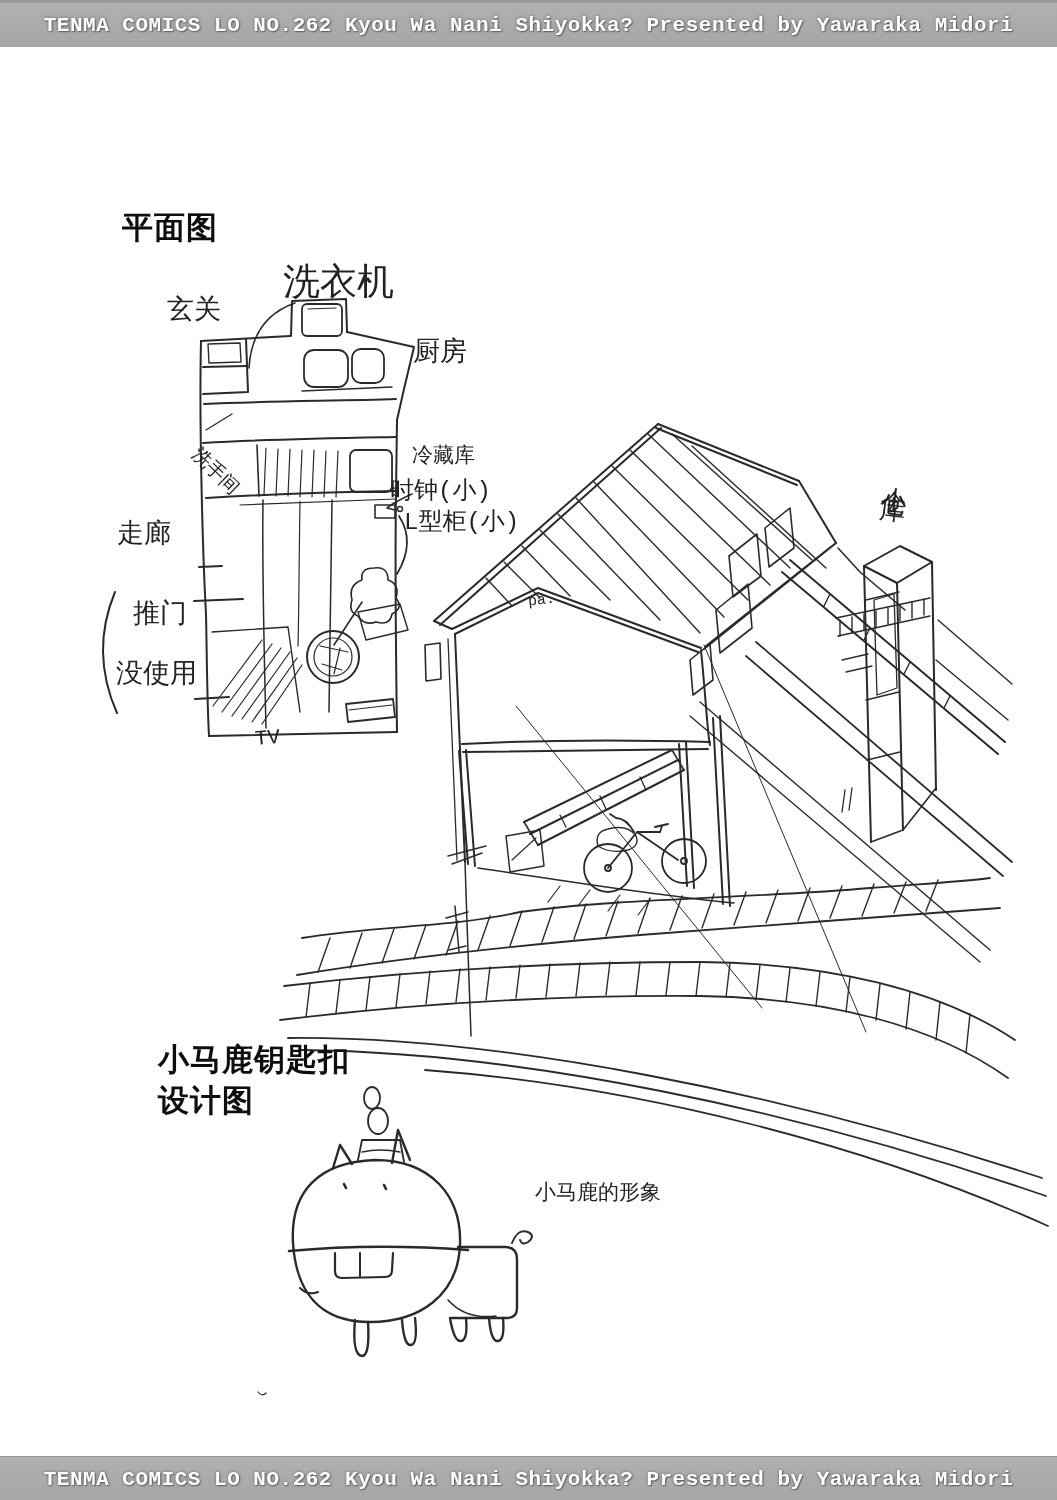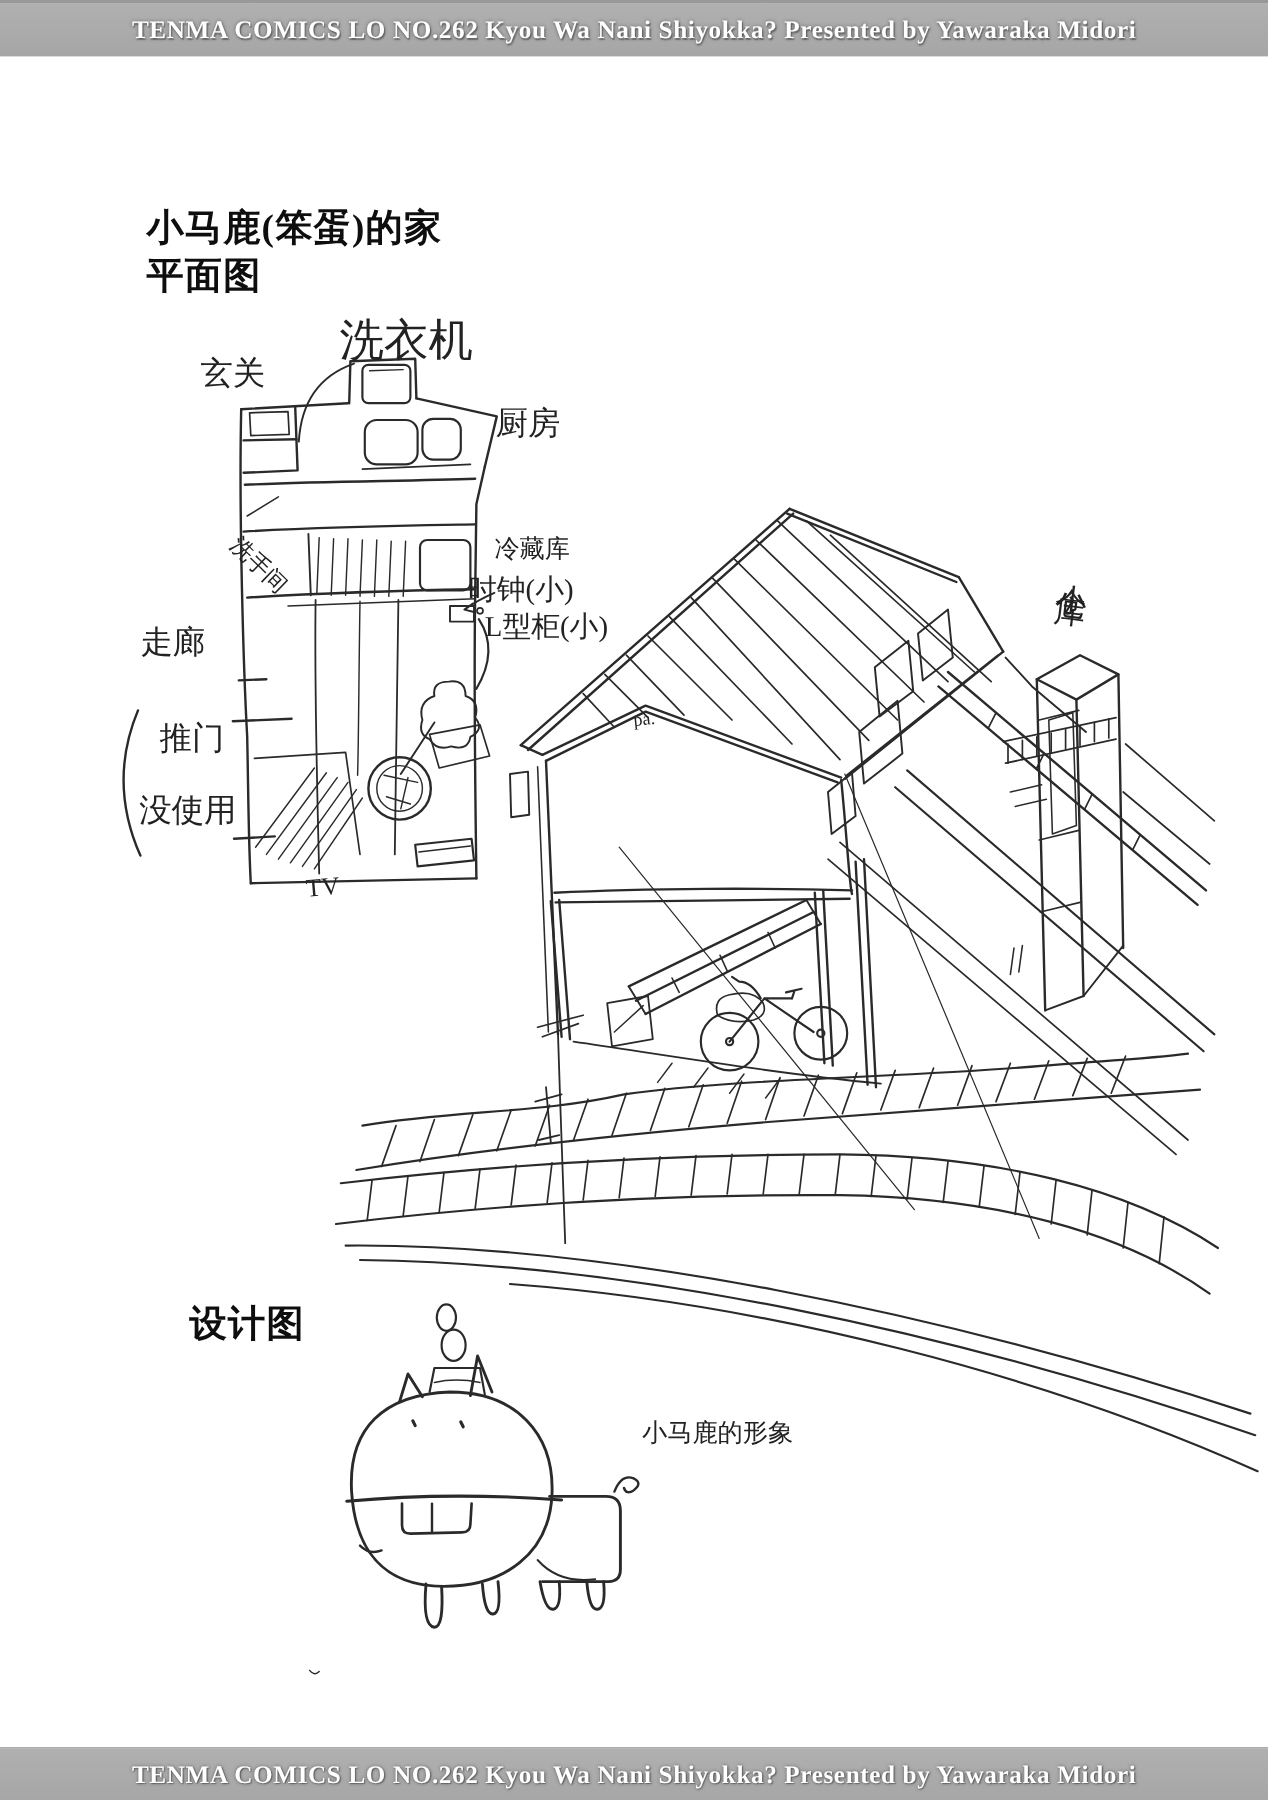--- a/index.html
+++ b/index.html
@@ -1,21 +1,21 @@
 <!DOCTYPE html>
 <html><head>
 <meta charset="utf-8">
 <style>
   html,body{margin:0;padding:0;background:#ffffff;}
   .page{
     position:relative;
     width:1057px;height:1500px;
     background:#ffffff;
     overflow:hidden;
-    font-family:Liberation Serif, serif;
+    font-family:Liberation Mono, monospace;
     color:#1d1d1d;
   }
   .bar{
     position:absolute;left:0;width:1057px;height:44px;
     background:linear-gradient(#b0b0b0,#a6a6a6);
     display:flex;align-items:center;justify-content:center;
   }
   .bar.top{top:0;border-top:3px solid #989898;}
   .bar.bottom{top:1456px;height:44px;border-top:1px solid #979797;}
   .bar .credit{
@@ -271,37 +271,37 @@
 
       <path d="M355,1320 Q352,1355 362,1356 Q370,1356 368,1322"></path>
       <path d="M402,1320 Q404,1346 411,1345 Q418,1344 415,1318"></path>
       <path d="M450,1318 Q454,1342 461,1341 Q468,1340 466,1318"></path>
       <path d="M489,1318 Q491,1342 498,1341 Q505,1340 503,1318"></path>
 
       <path d="M258,1392 Q262,1397 266,1393" stroke-width="1.2"></path>
     </g>
   </svg>
 
-  <div class="lbl print" style="left:122px;top:172px;font-size:31px;">小马鹿(笨蛋)的家</div>
   <div class="lbl print" style="left:122px;top:212px;font-size:31px;">平面图</div>
 
   <div class="lbl hand" style="left:167px;top:296px;font-size:27px;">玄关</div>
   <div class="lbl hand" style="left:283px;top:263px;font-size:37px;">洗衣机</div>
   <div class="lbl hand" style="left:413px;top:338px;font-size:27px;">厨房</div>
   <div class="lbl hand" style="left:202px;top:444px;font-size:19px;transform:rotate(44deg);transform-origin:left top;">洗手间</div>
   <div class="lbl hand" style="left:412px;top:445px;font-size:21px;">冷藏库</div>
   <div class="lbl hand" style="left:390px;top:478px;font-size:24px;">时钟(小)</div>
   <div class="lbl hand" style="left:404px;top:509px;font-size:24px;">L型柜(小)</div>
   <div class="lbl hand" style="left:117px;top:520px;font-size:27px;">走廊</div>
   <div class="lbl hand" style="left:133px;top:600px;font-size:27px;">推门</div>
   <div class="lbl hand" style="left:116px;top:660px;font-size:27px;">没使用</div>
   <div class="lbl hand" style="left:255px;top:727px;font-size:21px;transform:rotate(-5deg);">TV</div>
 
   <div class="lbl hand" style="left:880px;top:466px;font-size:26px;writing-mode:vertical-rl;transform:rotate(7deg);letter-spacing:4px;">小仓库</div>
   <div class="lbl hand" style="left:528px;top:592px;font-size:15px;transform:rotate(-6deg);">pa.</div>
 
+  <div class="lbl print" style="left:158px;top:1044px;font-size:31px;">小马鹿钥匙扣</div>
   <div class="lbl print" style="left:158px;top:1085px;font-size:31px;">设计图</div>
   <div class="lbl hand" style="left:494px;top:1182px;font-size:21px;margin-left:41px;">小马鹿的形象</div>
 
   <div class="bar bottom">
     <span class="credit">TENMA COMICS LO NO.262 Kyou Wa Nani Shiyokka? Presented by Yawaraka Midori</span>
   </div>
 </div>
 
 </body></html>

